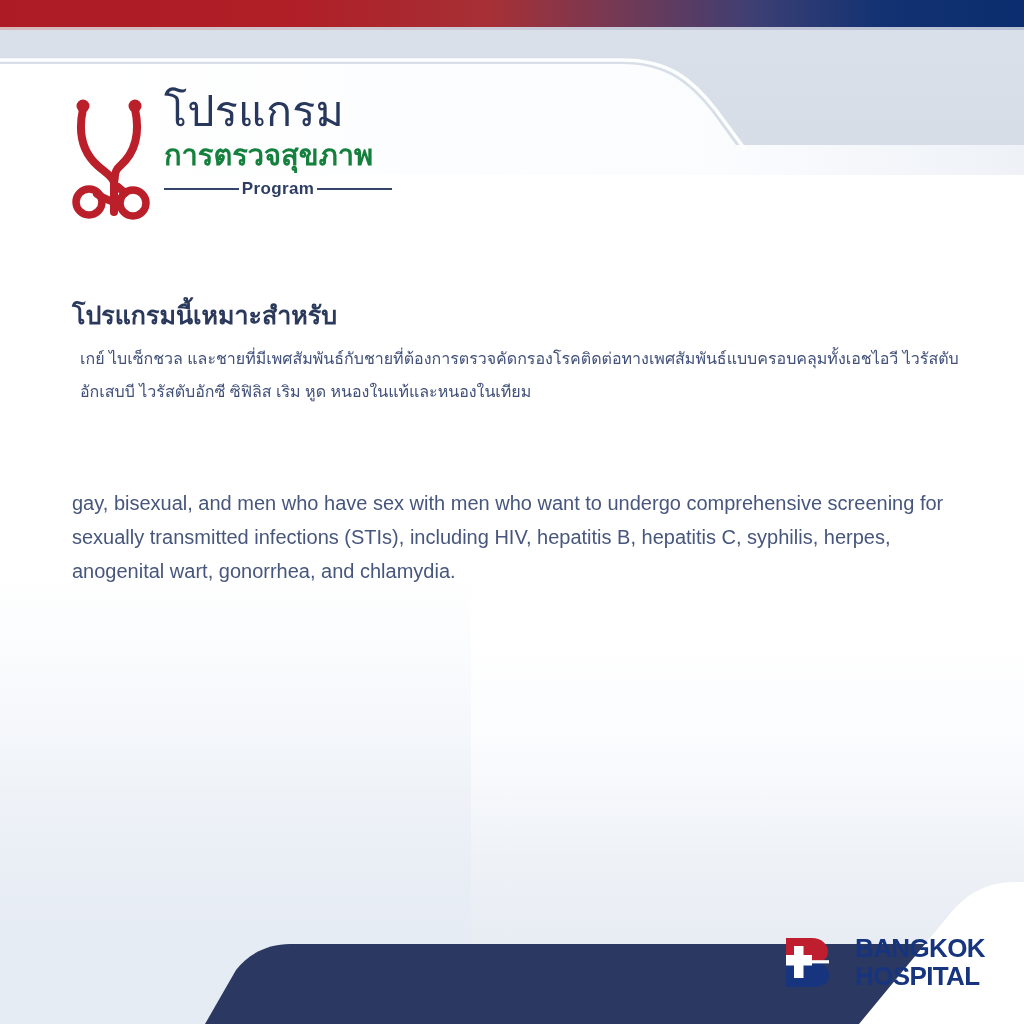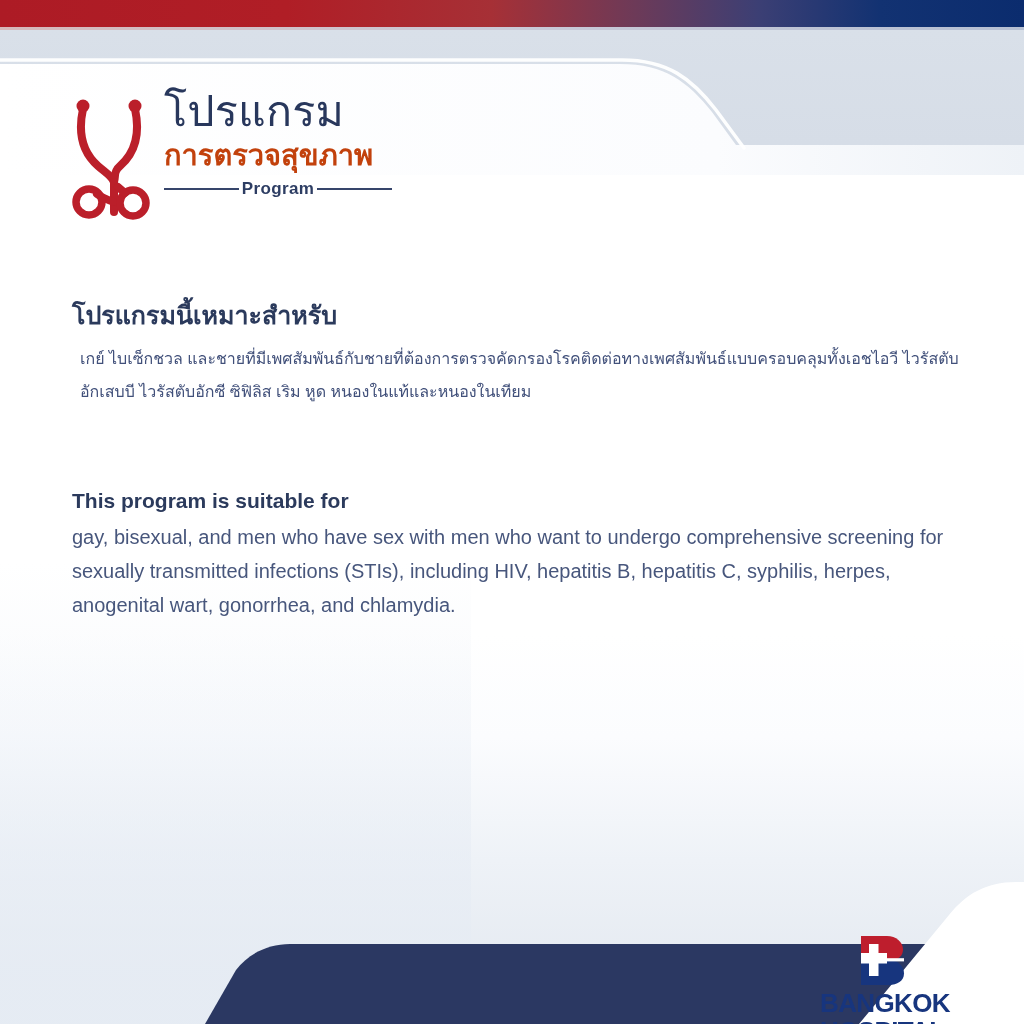--- a/index.html
+++ b/index.html
@@ -101,21 +101,21 @@
     line-height: 50px;
     font-weight: normal;
     color: #28375c;
     letter-spacing: .2px;
     white-space: nowrap;
   }
   .logo-thai-sub {
     font-size: 29px;
     line-height: 36px;
     font-weight: bold;
-    color: #c2410c;
+    color: #15803d;
     white-space: nowrap;
     margin-top: 1px;
   }
   .logo-program-row {
     display: flex;
     align-items: center;
     gap: 3px;
     margin-top: 6px;
     width: 228px;
   }
@@ -183,22 +183,21 @@
 
   
   .hospital-logo {
     position: absolute;
     left: 782px;
     top: 934px;
     width: 200px;
     height: 56px;
     display: flex;
     align-items: center;
-    gap: 5px;
-    flex-direction: column;
+    gap: 23px;
   }
   .hl-mark { width: 50px; height: 52px; flex: 0 0 auto; }
   .hl-mark svg { display: block; }
   .hl-words {
     display: flex;
     flex-direction: column;
     justify-content: center;
     line-height: 1;
   }
   .hl-word {
@@ -280,21 +279,20 @@
       </div>
     </div>
   </div>
 
   <div class="copy-block copy-thai">
     <h2 class="head-thai">โปรแกรมนี้เหมาะสำหรับ</h2>
     <p class="para-thai">เกย์ ไบเซ็กชวล และชายที่มีเพศสัมพันธ์กับชายที่ต้องการตรวจคัดกรองโรคติดต่อทางเพศสัมพันธ์แบบครอบคลุมทั้งเอชไอวี ไวรัสตับอักเสบบี ไวรัสตับอักซี ซิฟิลิส เริม หูด หนองในแท้และหนองในเทียม</p>
   </div>
 
   <div class="copy-block copy-en">
-    <h2 class="head-en">This program is suitable for</h2>
     <p class="para-en">gay, bisexual, and men who have sex with men who want to undergo comprehensive screening for sexually transmitted infections (STIs), including HIV, hepatitis B, hepatitis C, syphilis, herpes, anogenital wart, gonorrhea, and chlamydia.</p>
   </div>
 
   <div class="bottom-shape">
     <svg viewBox="0 0 1024 220" xmlns="http://www.w3.org/2000/svg" aria-hidden="true">
       <defs>
         <linearGradient id="footWhite" x1="0" y1="0" x2="0" y2="1">
           <stop offset="0%" stop-color="#ffffff"></stop>
           <stop offset="100%" stop-color="#ffffff"></stop>
         </linearGradient>

